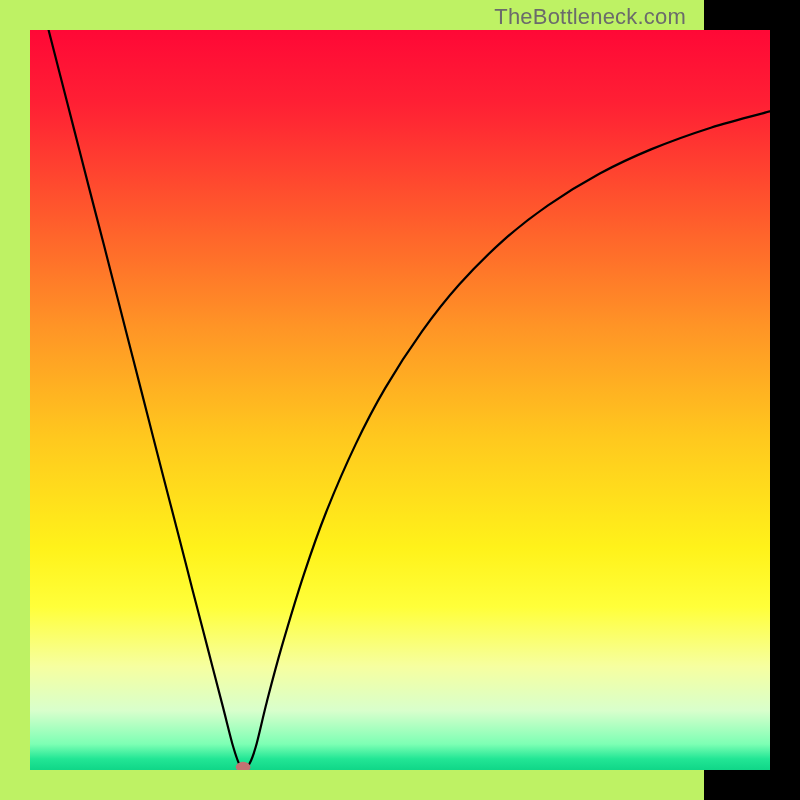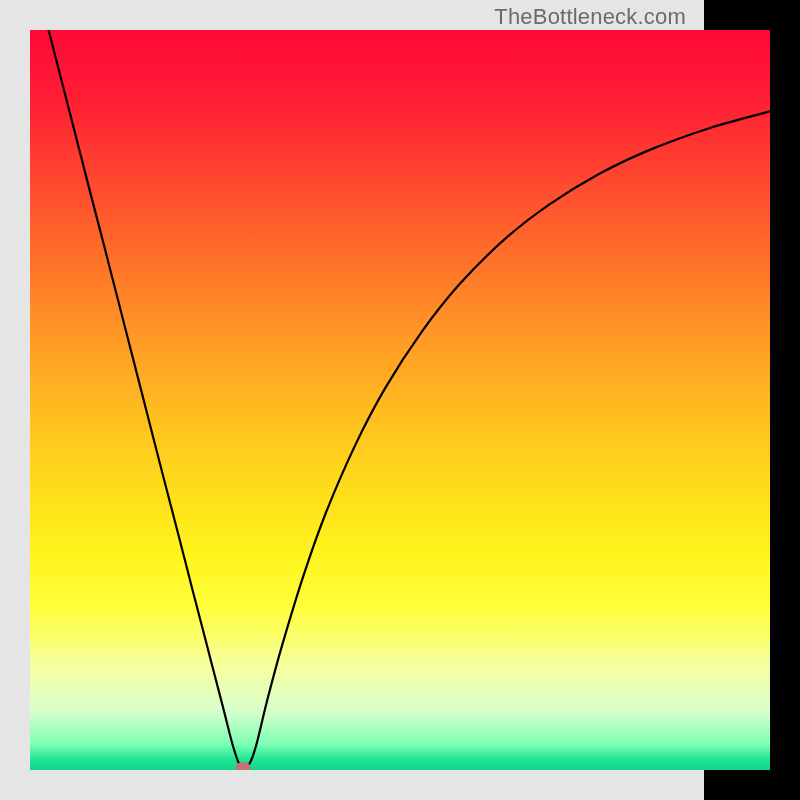--- a/index.html
+++ b/index.html
@@ -8,21 +8,21 @@
     width: 800px;
     height: 800px;
     background: #000;
     overflow: hidden;
     font-family: Arial, Helvetica, sans-serif;
   }
   .frame {
     position: relative;
     width: 704px;
     height: 800px;
-    background: #e5e5e5;
+    background: #bef264;
   }
   .watermark {
     position: absolute;
     top: 4px;
     right: 18px;
     color: #6b6b6b;
     font-size: 22px;
     font-weight: 500;
     letter-spacing: 0.2px;
     z-index: 5;

